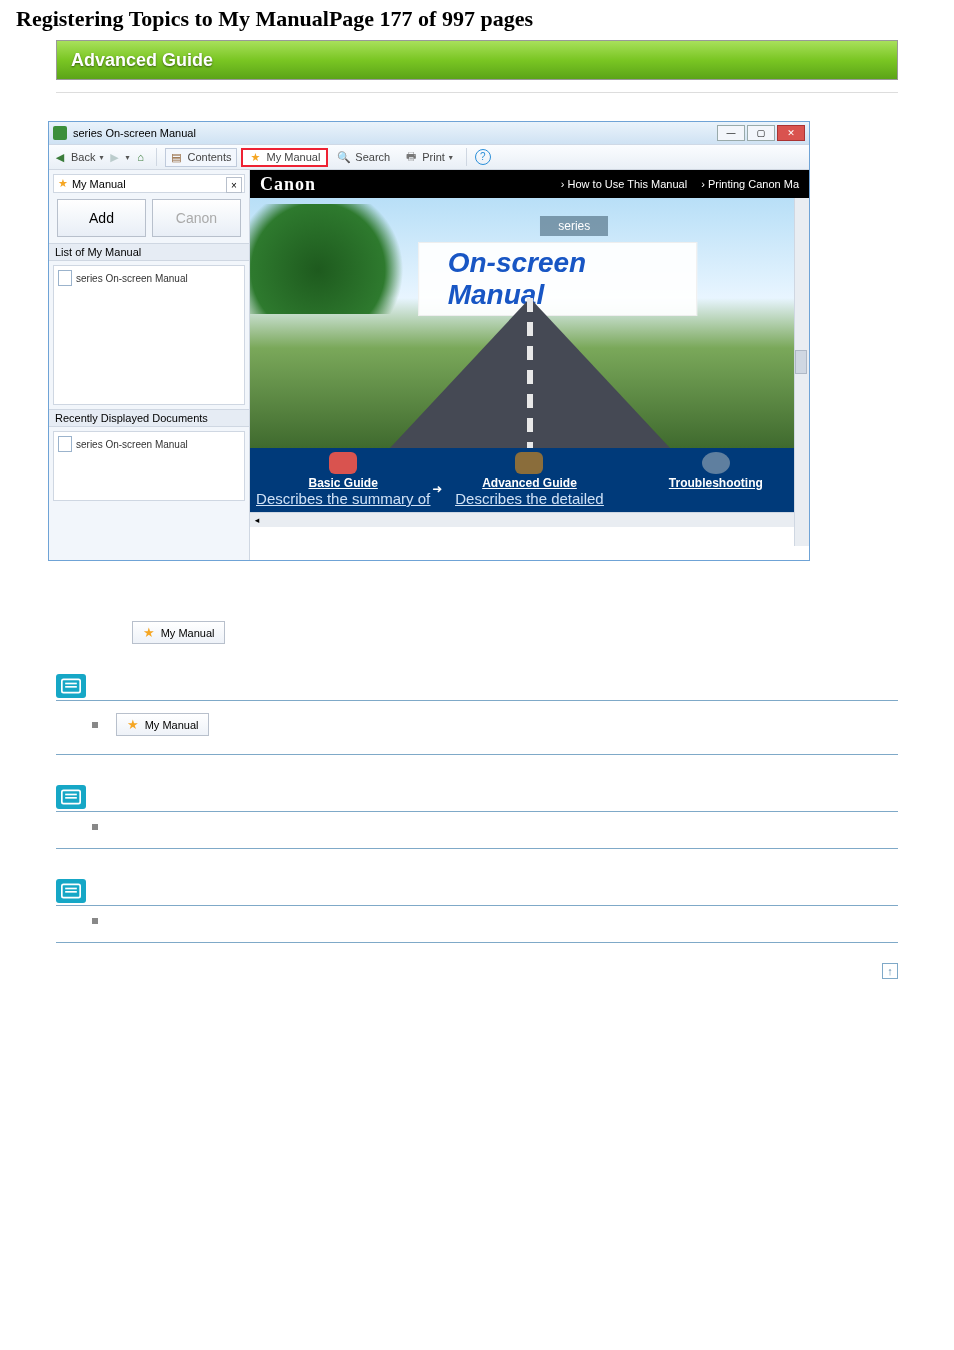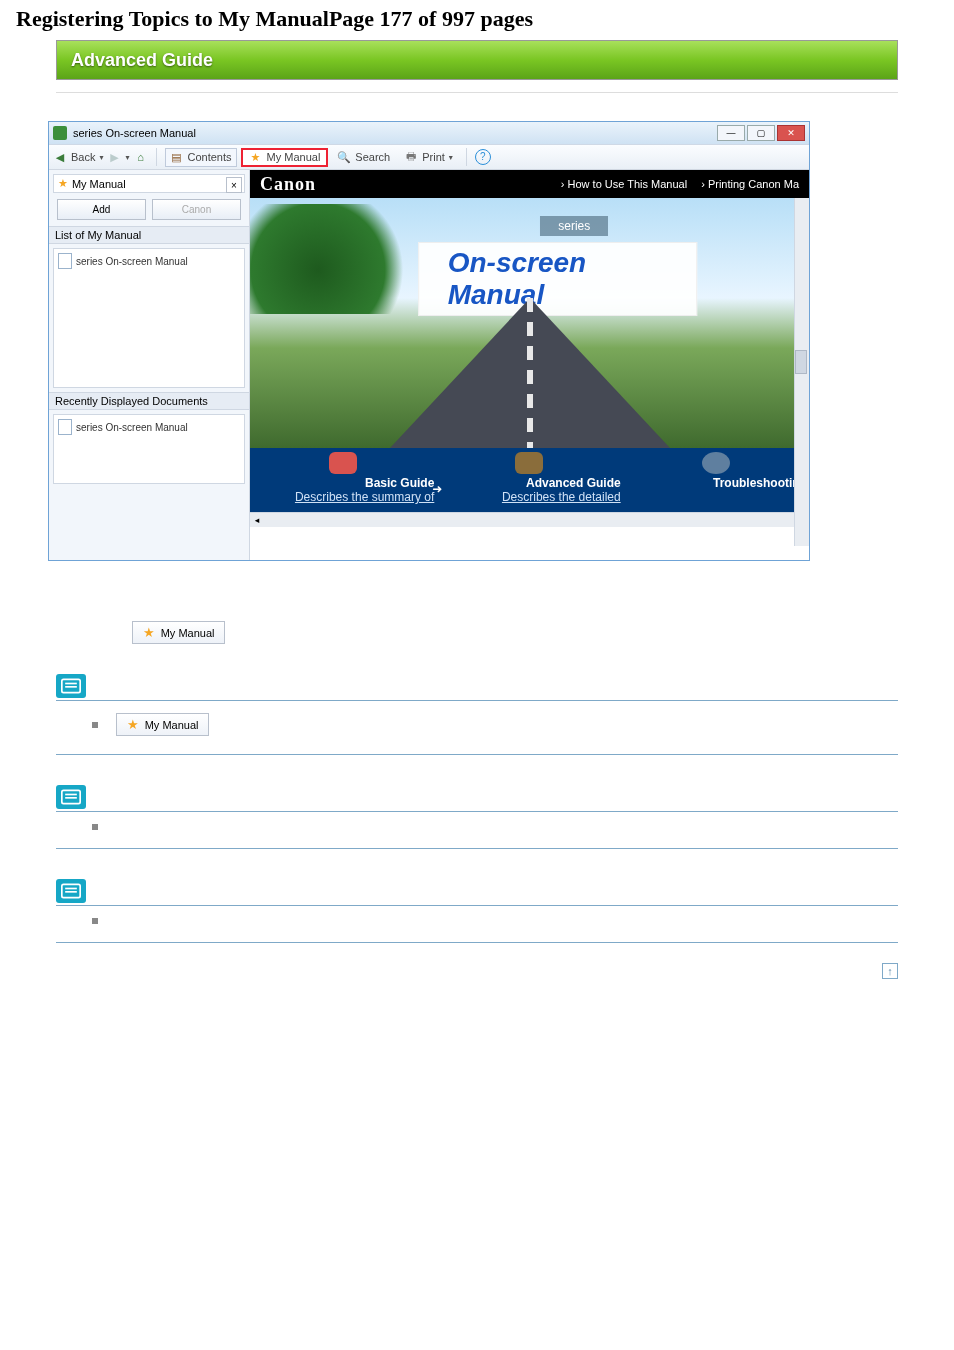--- a/index.html
+++ b/index.html
@@ -72,21 +72,21 @@
   .tri{ font-size:8px; color:#555;}
   .glyph{ width:14px; text-align:center; display:inline-block;}
   .win-body{ display:flex; height:390px;}
   .side{
     width:200px; border-right:1px solid #cfd7e2; background:#f2f6fb; display:flex; flex-direction:column;
   }
   .side-head{ display:flex; align-items:center; background:#fff; border:1px solid #cfd7e2; margin:4px; padding:2px 4px; position:relative;}
   .side-head .star{ color:#f5a623; margin-right:4px;}
   .side-close{ position:absolute; right:2px; top:2px; border:1px solid #b8c0cc; width:14px; height:14px; font-size:10px; display:flex; align-items:center; justify-content:center; background:#fff;}
   .side-btns{ display:flex; gap:6px; margin:2px 8px 6px 8px;}
-  .side-btns button{ flex:1; font-size:10px; background:linear-gradient(#fff,#e8eef6); border:1px solid #b8c0cc; padding:4px 0;}
+  .side-btns button{ flex:1; font-size:14px; background:linear-gradient(#fff,#e8eef6); border:1px solid #b8c0cc; padding:10px 0;}
   .side-btns button[disabled]{ color:#aaa;}
   .side-label{ background:#e6ecf4; border-top:1px solid #cfd7e2; border-bottom:1px solid #cfd7e2; padding:2px 6px;}
   .side-list{ background:#fff; border:1px solid #cfd7e2; margin:4px; flex:0 0 130px; padding:4px;}
   .side-list.small{ flex:0 0 60px;}
   .side-item{ display:flex; align-items:center; gap:4px; font-size:10px; color:#333;}
   .doc-ico{ width:12px; height:14px; border:1px solid #9bb3cc; background:#fff;}
   .content{
     flex:1; position:relative; background:#fff; overflow:hidden;
   }
   .canon-bar{ background:#000; color:#fff; height:28px; display:flex; align-items:center; padding:0 10px; font-size:11px; }
@@ -109,24 +109,24 @@
     width:0; height:0;
     border-left: 140px solid transparent;
     border-right: 140px solid transparent;
     border-bottom: 150px solid #454954;
   }
   .road-line{
     position:absolute; bottom:0; left:50%; transform:translateX(-50%);
     width:6px; height:150px; background:repeating-linear-gradient(#e8e8e8 0 14px, transparent 14px 24px);
   }
   .navstrip{ background:#003a7a; color:#fff; display:flex; height:64px;}
-  .navcell{ flex:1; text-align:right; padding:4px 2px 0 2px; position:relative;}
+  .navcell{ flex:1; text-align:center; padding:4px 2px 0 2px; position:relative;text-decoration:underline;}
   .navcell .nicon{ width:28px; height:22px; margin:0 auto 2px auto; border-radius:6px;}
   .navcell .ntitle{ font-weight:bold; font-size:12px;}
-  .navcell .ndesc{ font-size:12px; text-decoration:underline; color:#cfe1f6;}
+  .navcell .ndesc{ font-size:15px; text-decoration:underline; color:#cfe1f6;}
   .navarrow{ position:absolute; right:-6px; top:34px; color:#fff; font-size:12px;}
   .hscroll{ height:14px; background:#e9edf2; border-top:1px solid #cfd7e2; display:flex; align-items:center;}
   .hscroll .lar,.hscroll .rar{ width:14px; text-align:center; font-size:9px;}
   .vscroll{ position:absolute; right:0; top:28px; bottom:14px; width:14px; background:#e9edf2; border-left:1px solid #cfd7e2;}
   .thumb{ position:absolute; right:2px; top:180px; width:10px; height:22px; background:#cfd7e2; border:1px solid #aeb8c6;}
 
   
   .lower{ margin: 60px 56px 0 56px;}
   .mm-button{
     display:inline-flex; align-items:center; gap:6px;

